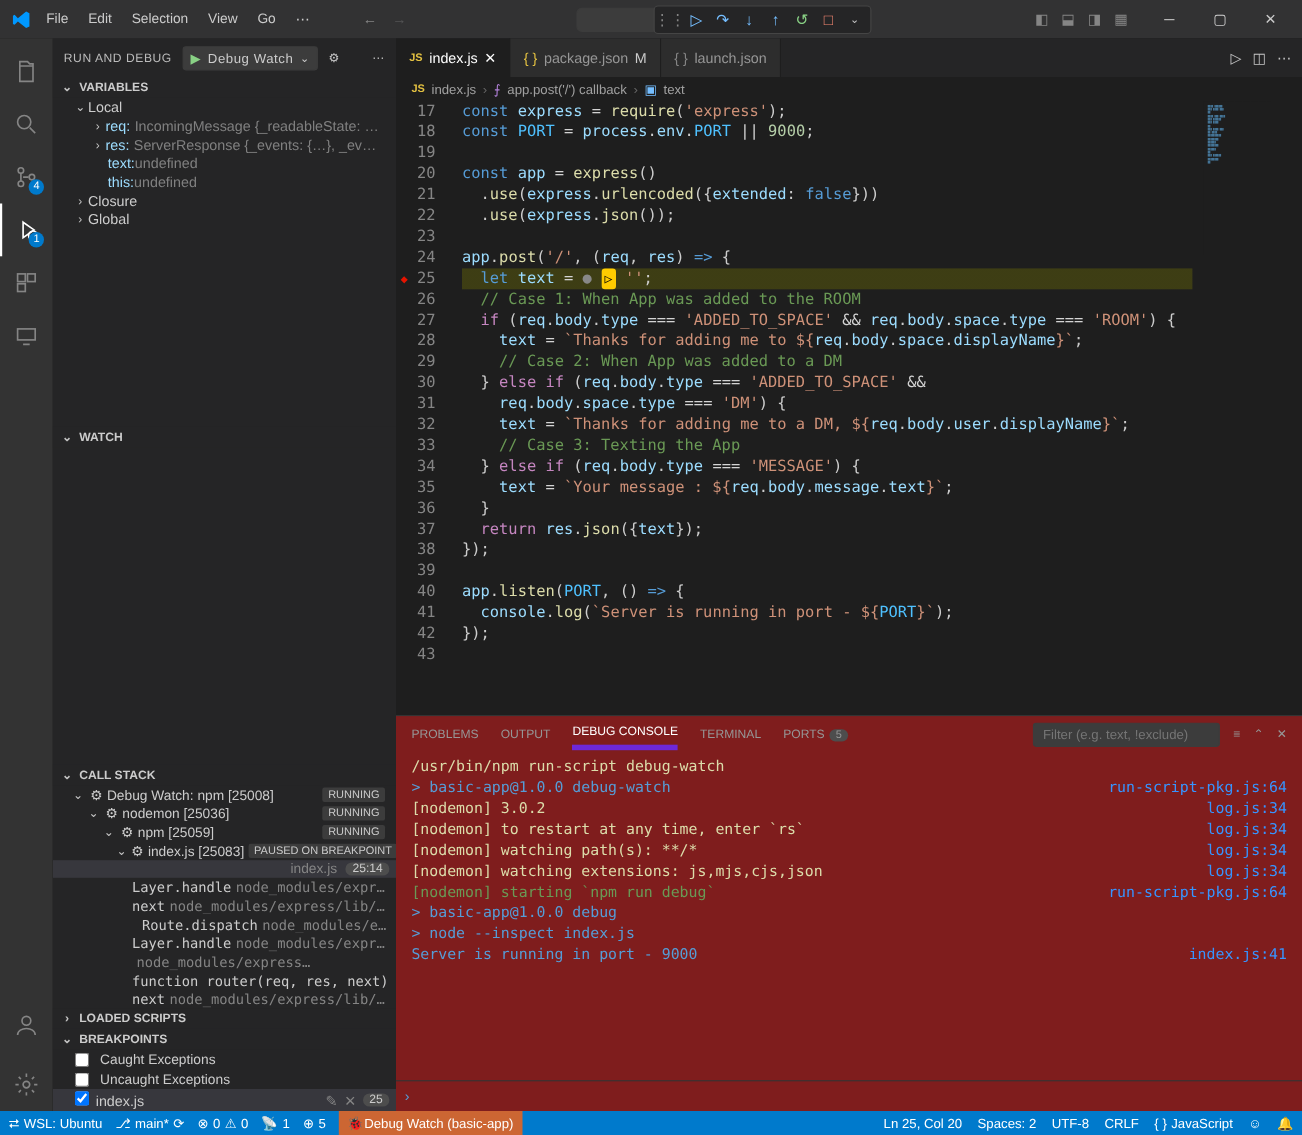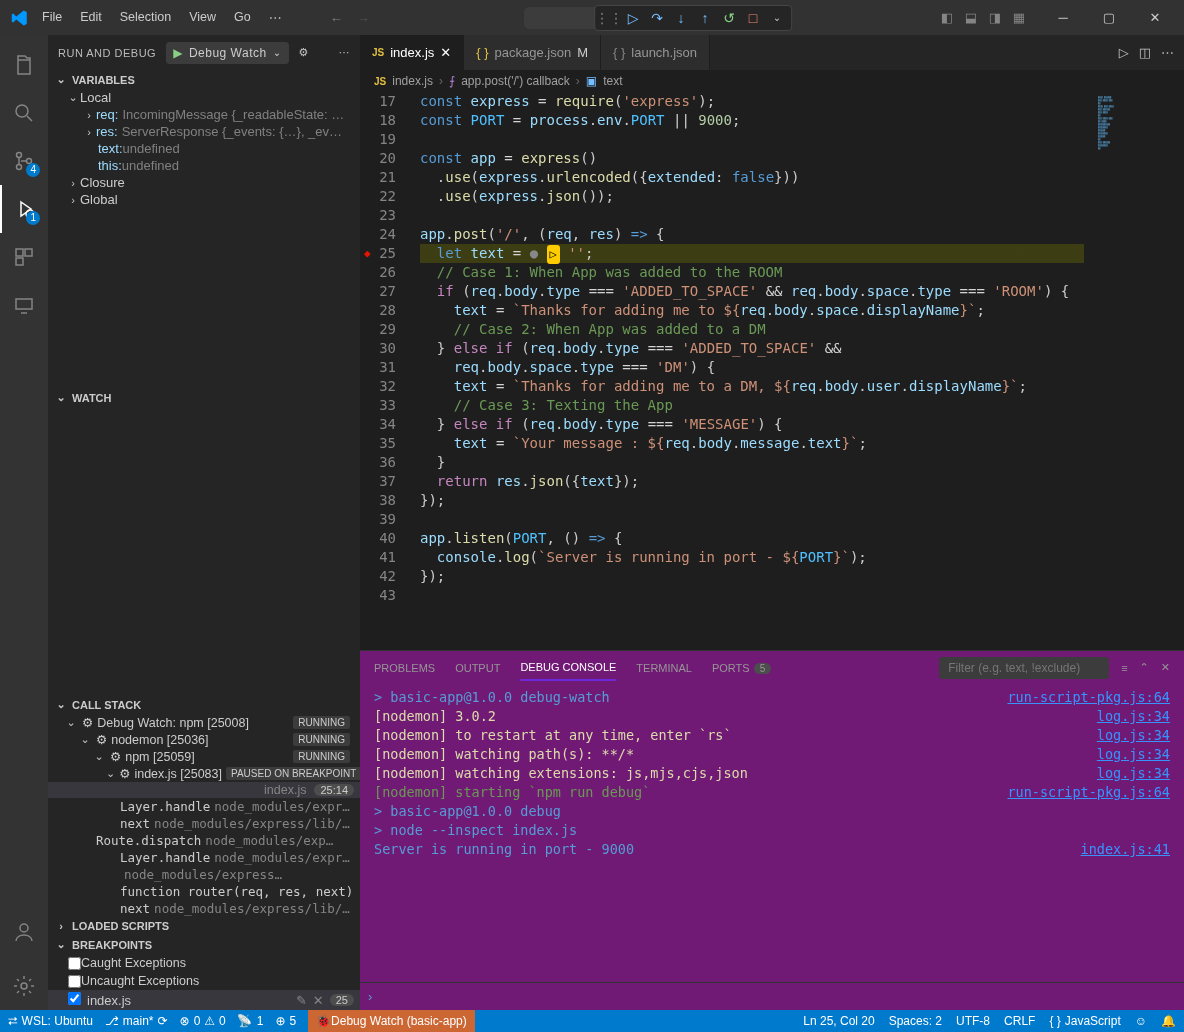--- a/index.html
+++ b/index.html
@@ -48,21 +48,21 @@
 .watch-box { flex:1;}
 .stack-box { }
 .running-badge { background:#3c3c3c; font-size:10px; padding:1px 5px; border-radius:2px; margin-left:auto; margin-right:4px; color:#ccc;}
 .paused-badge { background:#3c3c3c; font-size:10px; padding:1px 5px; border-radius:2px; color:#ccc;}
 .stack-row { display:flex; align-items:center; gap:4px; padding:1px 6px 1px 0; white-space:nowrap; font-size:12.5px;}
 .stack-row .fn { color:#cccccc;}
 .stack-row .path { color:#858585; overflow:hidden; text-overflow:ellipsis; flex:1;}
 .stack-row .rt { color:#858585; margin-left:auto; margin-right:4px;}
 .stack-row.sel { background:#37373d;}
 .ln-pill { background:#4d4d4d; border-radius:8px; padding:0 6px; font-size:11px; color:#ccc;}
-.bp-row { display:flex; align-items:center; gap:0; padding:2px 8px 2px 20px; font-size:12.5px;}
+.bp-row { display:flex; align-items:center; gap:10px; padding:2px 8px 2px 20px; font-size:12.5px;}
 .bp-row input { accent-color:#007acc;}
 .bp-file { display:flex; align-items:center; gap:6px; padding:2px 6px;}
 .bp-pill { margin-left:auto; display:flex; align-items:center; gap:6px; color:#858585;}
 
 
 .editor-area { flex:1; display:flex; flex-direction:column; min-width:0; background:#1e1e1e;}
 .tabs { height:35px; background:#252526; display:flex; align-items:stretch;}
 .tab { display:flex; align-items:center; gap:6px; padding:0 12px; background:#2d2d2d; color:#969696; border-right:1px solid #1e1e1e; font-size:13px;}
 .tab.active { background:#1e1e1e; color:#ffffff;}
 .tab .mod { color:#cccccc;}
@@ -79,29 +79,29 @@
 .hl-line { background:linear-gradient(rgba(120,120,0,0.35),rgba(120,120,0,0.35));}
 .bp-icon { position:absolute; left:4px; color:#e51400; font-size:11px;}
 .tok-kw { color:#569cd6;} .tok-kw2 { color:#c586c0;}
 .tok-str { color:#ce9178;} .tok-num { color:#b5cea8;}
 .tok-fn { color:#dcdcaa;} .tok-var { color:#9cdcfe;}
 .tok-cmt { color:#6a9955;} .tok-op { color:#d4d4d4;}
 .tok-const { color:#4fc1ff;}
 .debug-cursor { display:inline-block; background:#ffcc00; color:#000; border-radius:3px; padding:0 3px; font-size:12px;}
 
 
-.panel { height:360px; border-top:1px solid #333; display:flex; flex-direction:column; background:#701a75;}
+.panel { height:360px; border-top:1px solid #333; display:flex; flex-direction:column; background:#7f1d1d;}
 .panel-tabs { height:33px; display:flex; align-items:center; gap:20px; padding:0 14px; font-size:11px; color:#969696;}
 .panel-tab { padding:6px 0; cursor:pointer;}
-.panel-tab.active { color:#fff; border-bottom:2px solid #6d28d9;}
+.panel-tab.active { color:#fff; border-bottom:5px solid #6d28d9;}
 .port-badge { background:#4d4d4d; border-radius:8px; padding:0 6px; font-size:10px; margin-left:4px;}
 .panel-right { margin-left:auto; display:flex; align-items:center; gap:12px;}
 .filter-inp { background:#3c3c3c; border:1px solid #3c3c3c; color:#ccc; padding:2px 8px; width:170px; height:22px; border-radius:3px; font-size:12px;}
 .console { flex:1; overflow:hidden; font-family:Consolas,monospace; font-size:13.5px; line-height:19px; padding:4px 14px;}
-.c-yellow{color:#dcdcaa;} .c-blue{color:#569cd6;} .c-link{color:#3794ff; text-decoration:underline; float:right;}
+.c-yellow{color:#dcdcaa;} .c-blue{color:#569cd6;} .c-link{color:#3794ff; float:right;}
 .c-green{color:#6a9955;}
 .repl-row { height:28px; border-top:1px solid #333; display:flex; align-items:center; padding:0 8px; color:#569cd6;}
 
 
 .statusbar { height:22px; background:#007acc; color:#fff; display:flex; align-items:center; font-size:12px; padding:0 8px; gap:12px;}
 .statusbar .seg { display:flex; align-items:center; gap:4px;}
 .sb-orange { background:#cc6633; height:22px; display:flex; align-items:center; padding:0 8px; margin-right:4px;}
 .sb-right { margin-left:auto; display:flex; gap:14px; align-items:center;}
 
 svg { display:block;}
@@ -284,21 +284,21 @@
               <span class="ln-pill">25:14</span>
             </div>
             <div class="stack-row" style="padding-left: 72px;">
               <span class="fn" style="font-family:Consolas,monospace">Layer.handle</span> 
               <span class="path" style="font-family:Consolas,monospace">node_modules/expres…</span>
             </div>
             <div class="stack-row" style="padding-left: 72px;">
               <span class="fn" style="font-family:Consolas,monospace">next</span> 
               <span class="path" style="font-family:Consolas,monospace">node_modules/express/lib/rout…</span>
             </div>
-            <div class="stack-row" style="padding-left: 48px;">
+            <div class="stack-row" style="padding-left: 48px; margin-left: 33px;">
               <span class="fn" style="font-family:Consolas,monospace">Route.dispatch</span> 
               <span class="path" style="font-family:Consolas,monospace">node_modules/exp…</span>
             </div>
             <div class="stack-row" style="padding-left: 72px;">
               <span class="fn" style="font-family:Consolas,monospace">Layer.handle</span> 
               <span class="path" style="font-family:Consolas,monospace">node_modules/expres…</span>
             </div>
             <div class="stack-row" style="padding-left: 72px;">
               <span class="fn" style="font-family:Consolas,monospace"><anonymous></anonymous></span> 
               <span class="path" style="font-family:Consolas,monospace">node_modules/express…</span>
@@ -421,20 +421,21 @@
           <div class="panel-tab">TERMINAL</div>
           <div class="panel-tab"><span>PORTS</span><span class="port-badge">5</span></div>
           <div class="panel-right">
             <input class="filter-inp" placeholder="Filter (e.g. text, !exclude)" style="">
             <span>≡</span>
             <span>⌃</span>
             <span>✕</span>
           </div>
         </div>
         <div class="console" id="console">
+            <div><span class="c-yellow">/usr/bin/npm run-script debug-watch</span></div>
             <div><span class=""></span><span class="c-link">run-script-pkg.js:64</span></div>
             <div><span class="c-blue">&gt; basic-app@1.0.0 debug-watch</span></div>
             <div><span class=""></span></div>
             <div><span class="c-yellow">[nodemon] 3.0.2</span><span class="c-link">log.js:34</span></div>
             <div><span class="c-yellow">[nodemon] to restart at any time, enter `rs`</span><span class="c-link">log.js:34</span></div>
             <div><span class="c-yellow">[nodemon] watching path(s): **/*</span><span class="c-link">log.js:34</span></div>
             <div><span class="c-yellow">[nodemon] watching extensions: js,mjs,cjs,json</span><span class="c-link">log.js:34</span></div>
             <div><span class="c-green">[nodemon] starting `npm run debug`</span><span class="c-link">run-script-pkg.js:64</span></div>
             <div><span class=""></span></div>
             <div><span class="c-blue">&gt; basic-app@1.0.0 debug</span></div>

